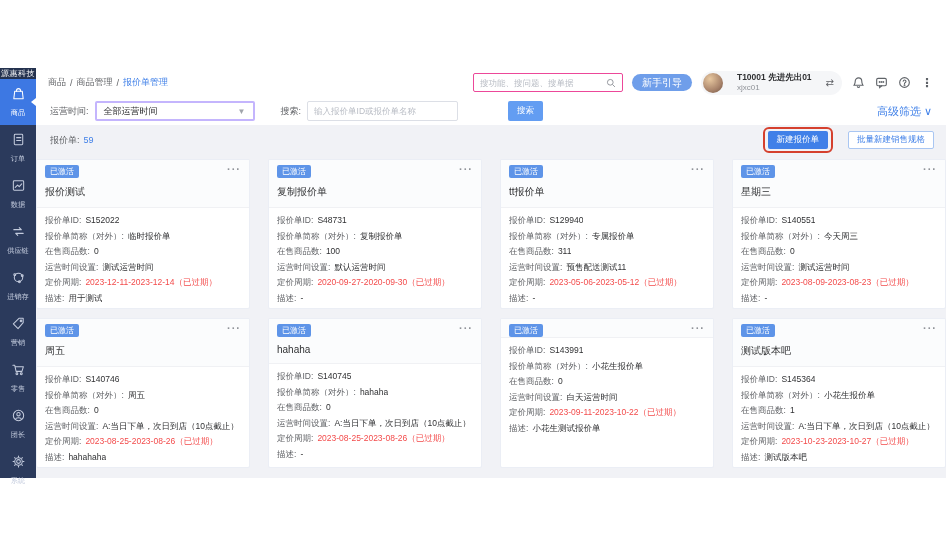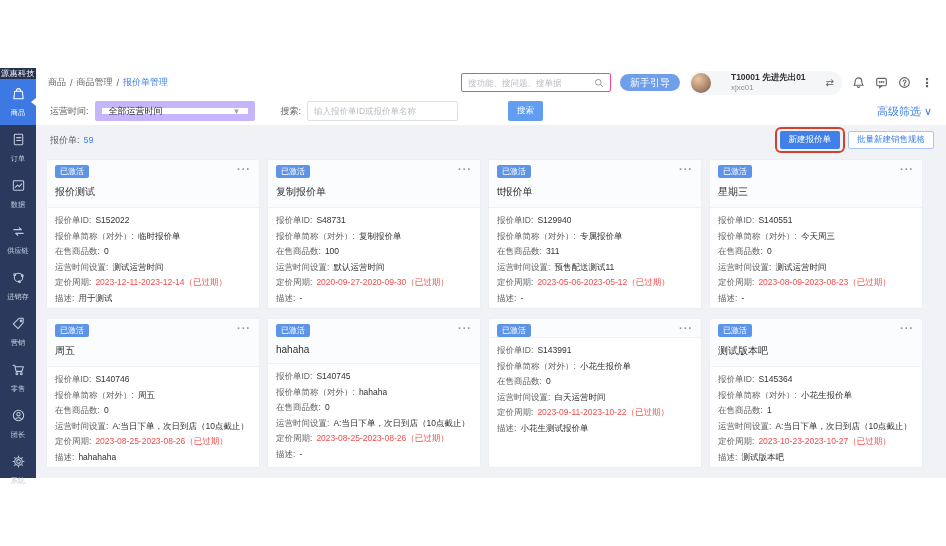--- a/index.html
+++ b/index.html
@@ -20,49 +20,49 @@
   .main { flex:1; display:flex; flex-direction:column; }
   .topbar { height:30px; background:#fff; display:flex; align-items:center; padding:0 12px; }
   .crumbs { display:flex; align-items:center; font-size:9px; color:#606266; gap:4px; }
   .crumbs .cur { color:#4080e8; }
   .top-right { margin-left:auto; display:flex; align-items:center; gap:9px; }
   .gsearch { width:150px; height:19px; border:1px solid #ec4899; border-radius:2px; display:flex; align-items:center; padding:0 6px; }
   .gsearch input { border:none; outline:none; flex:1; font-size:8.5px; color:#303133; font-family:inherit; }
   .gsearch input::placeholder { color:#b8bcc4; }
   .gsearch svg { width:10px; height:10px; stroke:#909399; fill:none; stroke-width:1.3; }
   .guide-btn { background:#6f9eea; color:#fff; font-size:10px; border:none; border-radius:9px; height:17px; padding:0 10px; cursor:pointer; white-space:nowrap; }
-  .user-pill { background:#f5f6f8; border-radius:12px; height:24px; display:flex; align-items:center; gap:20px; padding:0 8px 0 2px; cursor:pointer; }
+  .user-pill { background:#f5f6f8; border-radius:12px; height:24px; display:flex; align-items:center; gap:14px; padding:0 8px 0 2px; cursor:pointer; }
   .avatar { width:20px; height:20px; border-radius:50%; background:radial-gradient(circle at 35% 30%, #e8c8a0, #a9846b 60%, #6e5140); flex-shrink:0; }
   .uinfo { display:flex; flex-direction:column; line-height:1.15; }
   .uname { font-size:8.5px; color:#303133; font-weight:bold; white-space:nowrap; }
   .uacct { font-size:8px; color:#909399; }
   .swap { font-size:10px; color:#606266; }
   .hicon { width:14px; height:14px; color:#5f6368; display:flex; align-items:center; justify-content:center; cursor:pointer; }
   .hicon svg { width:13px; height:13px; stroke:#5f6368; fill:none; stroke-width:1.2; stroke-linecap:round; }
   .kebab { font-size:12px; color:#5f6368; font-weight:bold; }
 
   .filterbar { height:28px; background:#fff; display:flex; align-items:center; padding:0 14px; gap:6px; font-size:9px; color:#606266; }
-  .f-select { width:160px; height:20px; border:7px solid #c4b5fd; border-radius:2px; display:flex; align-items:center; justify-content:space-between; padding:0 7px; color:#303133; cursor:pointer; background:#fff; }
+  .f-select { width:160px; height:20px; border:2px solid #c4b5fd; border-radius:2px; display:flex; align-items:center; justify-content:space-between; padding:0 7px; color:#303133; cursor:pointer; background:#fff; }
   .f-select .chev { color:#a0a4ab; font-size:8px; }
   .f-label { margin-left:20px; }
   .f-input { width:151px; height:20px; border:1px solid #dcdfe6; border-radius:2px; font-size:8.5px; padding:0 6px; outline:none; color:#303133; font-family:inherit; }
   .f-input::placeholder { color:#b8bcc4; }
   .f-search-btn { background:#639df2; color:#fff; border:none; border-radius:2px; height:20px; padding:0 9px; font-size:8.5px; cursor:pointer;margin-left:44px; }
   .adv-link { margin-left:auto; color:#4080e8; font-size:11px; cursor:pointer; white-space:nowrap; }
 
   .content { flex:1; background:#f1f2f6; display:flex; flex-direction:column; }
   .countbar { height:30px; display:flex; align-items:center; padding:0 12px 0 14px; font-size:9px; color:#606266; }
   .count-num { color:#4080e8; margin-left:4px; }
-  .bar-actions { margin-left:auto; display:flex; align-items:flex-start; gap:8px; }
+  .bar-actions { margin-left:auto; display:flex; align-items:flex-start; gap:20px; }
   .annotated { position:relative; display:inline-block; }
   .annotation { position:absolute; top:-4px; left:-5px; right:-5px; bottom:-4px; border:2px solid #d5402e; border-radius:6px; pointer-events:none; }
   .btn-primary { background:#4080e8; color:#fff; border:none; border-radius:2px; height:18px; padding:0 9px; font-size:8.5px; cursor:pointer; white-space:nowrap; }
   .btn-plain { background:#fff; color:#4080e8; border:1px solid #a9c6f2; border-radius:2px; height:18px; padding:0 8px; font-size:8.5px; cursor:pointer; white-space:nowrap; }
 
-  .cards { padding:4px 10px 10px; display:flex; flex-wrap:wrap; gap:9px 7px; }
+  .cards { padding:4px 0 10px; display:flex; flex-wrap:wrap; gap:9px 7px;justify-content:space-between; }
   .card { width:214px; height:150px; background:#fff; border:1px solid #ebeef5; border-radius:2px; overflow:hidden; }
   .card-head { padding:5px 8px 0; background:#fbfcfd; border-bottom:1px solid #f0f1f4; }
   .head-top { display:flex; align-items:flex-start; justify-content:space-between; }
   .badge { background:#5e94e8; color:#fff; font-size:8px; padding:1px 5px; border-radius:2px; }
   .more { color:#909399; font-size:11px; font-weight:bold; letter-spacing:1px; line-height:8px; cursor:pointer; }
   .card-title { font-size:10px; color:#303133; padding:7px 0 8px; white-space:nowrap; overflow:hidden; text-overflow:ellipsis; }
   .card-body { padding:8px 8px 0; }
   .crow { display:flex; font-size:8.5px; line-height:1; margin-bottom:7px; white-space:nowrap; overflow:hidden; }
   .crow .lbl { color:#606266; margin-right:4px; flex-shrink:0; }
   .crow .val { color:#303133; overflow:hidden; text-overflow:ellipsis; }

